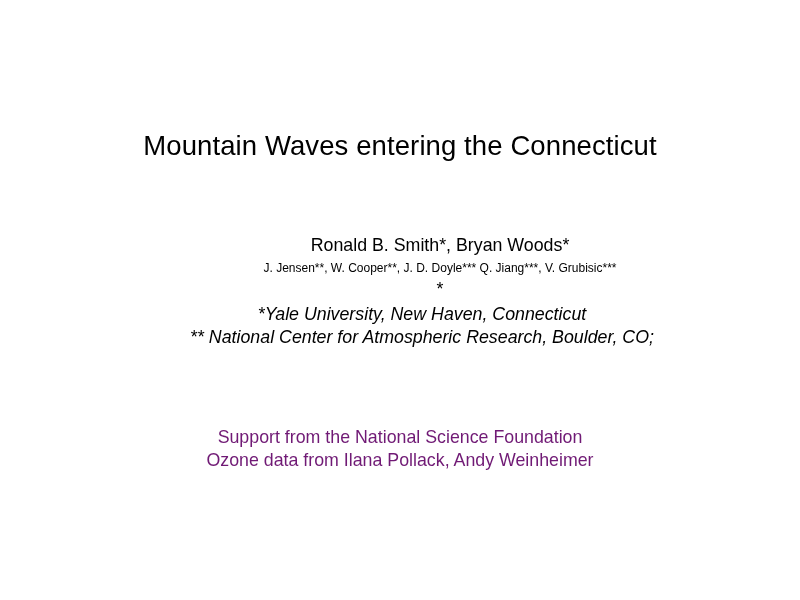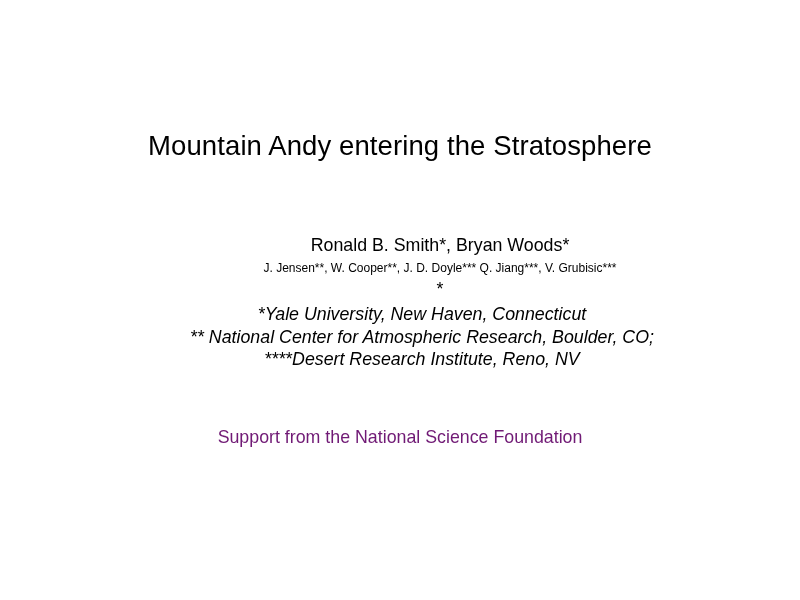--- a/index.html
+++ b/index.html
@@ -105,32 +105,32 @@
     color: #701a75;
     white-space: nowrap;
   }
 </style>
 </head>
 <body>
 
 <div class="slide">
 
   <div class="title-block">
-    <span class="slide-title">Mountain Andy entering the Stratosphere</span>
+    <span class="slide-title">Mountain Waves entering the Connecticut</span>
   </div>
 
   <div class="authors-block">
     <span class="author-line line-1">Ronald B. Smith*, Bryan Woods*</span>
     <span class="author-line line-2">J. Jensen**, W. Cooper**, J. D. Doyle*** Q. Jiang***, V. Grubisic***</span>
     <span class="author-marker">*</span>
   </div>
 
   <div class="affiliations-block">
     <span class="affiliation-line">*Yale University, New Haven, Connecticut</span>
     <span class="affiliation-line">** National Center for Atmospheric Research, Boulder, CO;</span>
-    <span class="affiliation-line">****Desert Research Institute, Reno, NV</span>
   </div>
 
   <div class="ack-block">
     <span class="ack-line">Support from the National Science Foundation</span>
+    <span class="ack-line">Ozone data from Ilana Pollack, Andy Weinheimer</span>
   </div>
 
 </div>
 
 </body></html>

